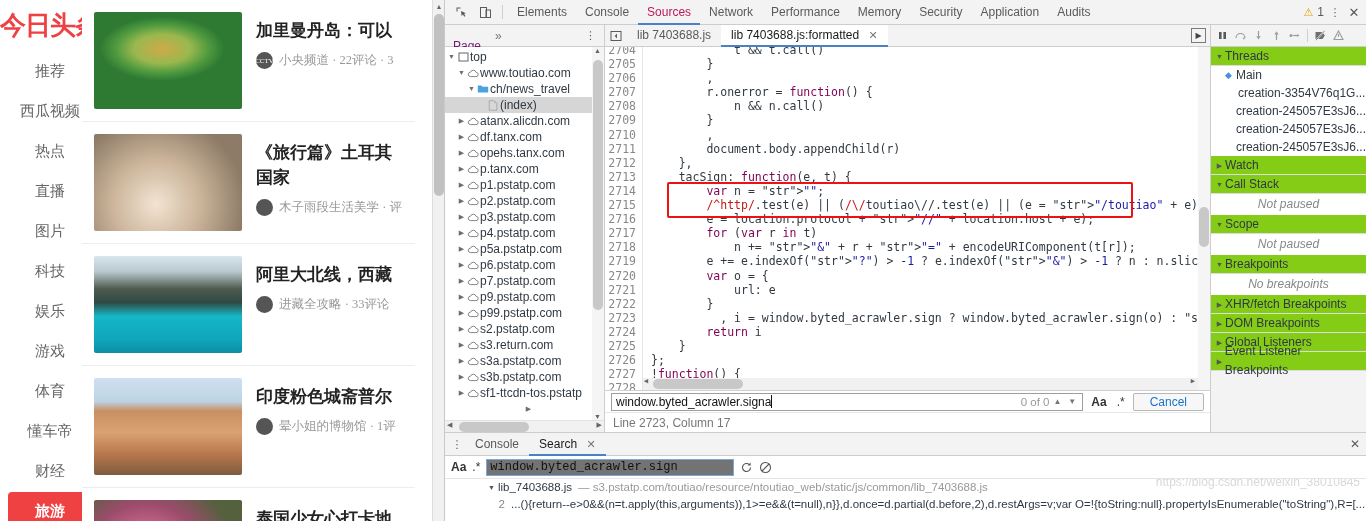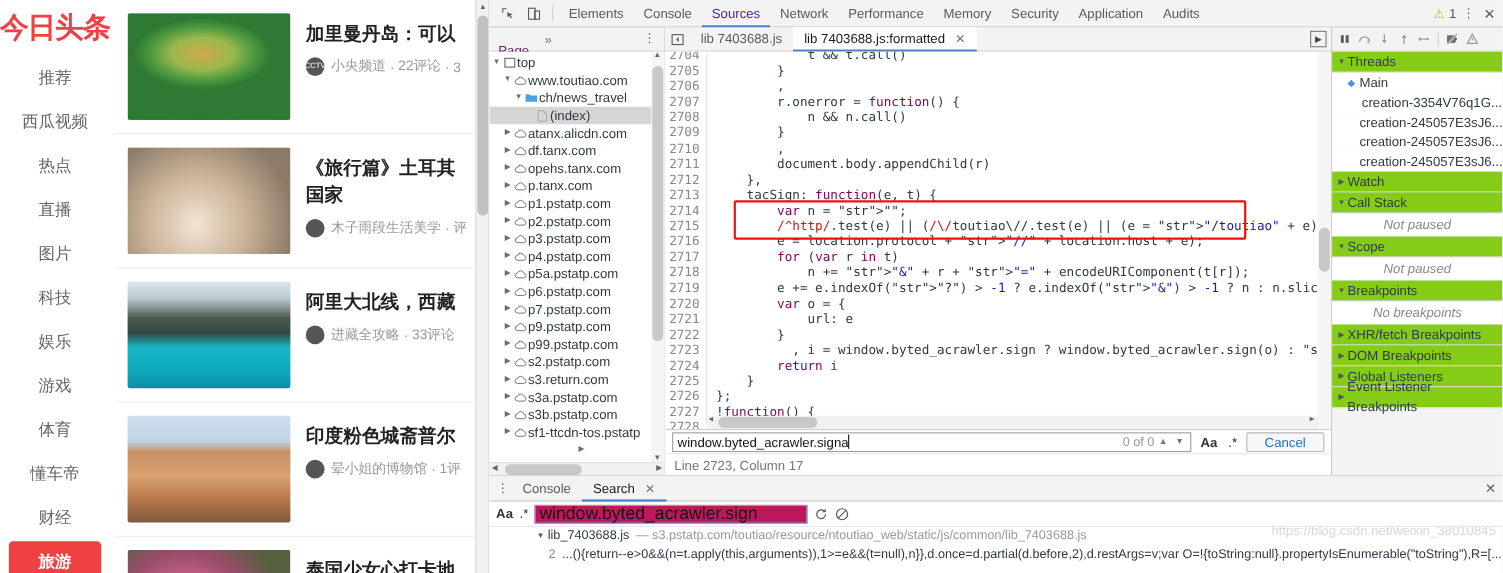--- a/index.html
+++ b/index.html
@@ -28,22 +28,22 @@
     font-family: "Liberation Sans", sans-serif;
   }
   .tt-nav { margin-top: 8px; }
   .tt-nav-item {
     font-size: 15px; color: #666; line-height: 28px; padding: 5px 0;
     margin: 2px 8px; border-radius: 4px; cursor: pointer;
   }
   .tt-nav-item.active { background: #f04142; color: #fff; font-weight: bold; }
 
   .tt-feed {
-    position: absolute; left: 104px; top: 0; width: 333px; height: 521px;
-    overflow: hidden; background: #fff;
+    position: absolute; left: 82px; top: 0; width: 333px; height: 521px;
+    overflow: hidden; background: #fff; font-family: Liberation Serif, serif;
   }
   .tt-card { display: flex; padding: 12px 10px 12px 12px; border-bottom: 1px solid #ededed; }
   .tt-thumb {
     width: 148px; height: 97px; flex: 0 0 148px; border-radius: 2px;
     background-size: cover; background-position: center;
     margin-right: 14px; overflow: hidden; position: relative;
   }
   .tt-body { flex: 1; min-width: 0; padding-top: 6px; }
   .tt-title {
     font-size: 17px; font-weight: bold; color: #222; line-height: 25px;
@@ -111,21 +111,21 @@
   }
   .dt-iconbtn {
     width: 24px; height: 22px; display: inline-flex; align-items: center;
     justify-content: center; color: #5a5a5a; cursor: pointer;
   }
   .dt-vsep { width: 1px; height: 14px; background: #cfcfcf; margin: 0 5px; }
   .dt-tab {
     padding: 0 9px; height: 25px; line-height: 25px; color: #5a5a5a;
     font-size: 12px; cursor: pointer; white-space: nowrap;
   }
-  .dt-tab.sel { color: #4c1d95; border-bottom: 2px solid #4c80c4; text-align: center; }
+  .dt-tab.sel { color: #be185d; border-bottom: 2px solid #4c80c4; text-align: center; }
   .dt-warn {
     margin-left: auto; display: flex; align-items: center; gap: 4px;
     padding-right: 4px; font-size: 12px; color: #5a5a5a;
   }
   .dt-warn .wicon { color: #e9a206; font-size: 11px; }
 
   .dt-body { flex: 1; display: flex; min-height: 0; }
 
   
   .nav-pane {
@@ -272,22 +272,22 @@
   .dw-tab.sel { color: #1a1a1a; border-bottom: 2px solid #4c80c4; }
   .dw-tab .x { margin-left: 6px; color: #777; font-size: 11px; }
   .dw-close { position: absolute; right: 6px; top: 4px; color: #5a5a5a; font-size: 12px; cursor: pointer; }
   .dw-search {
     height: 23px; display: flex; align-items: center; gap: 6px; padding: 0 6px;
     background: #fff; border-bottom: 1px solid #e5e5e5;
   }
   .dw-search .aa { font-weight: bold; font-size: 12px; color: #333; cursor: pointer; }
   .dw-search .rx { font-size: 12px; color: #333; cursor: pointer; }
   .dw-search .box {
-    width: 248px; height: 17px; border: 1px solid #7aa7dd; background: #be185d;
-    font-size: 16px; padding: 0 3px; line-height: 15px; color: #111;
+    width: 248px; height: 17px; border: 1px solid #7aa7dd; background: #737373;
+    font-size: 12px; padding: 0 3px; line-height: 15px; color: #111; font-family: Liberation Mono, monospace;
   }
   .dw-search .ref, .dw-search .clr { color: #555; font-size: 12px; cursor: pointer; }
   .dw-results { flex: 1; overflow: hidden; font-size: 11.5px; position: relative; padding-left: 40px; }
   .res-file {
     height: 17px; line-height: 17px; display: flex; align-items: center;
     white-space: nowrap; color: #303942; padding-left: 3px;
   }
   .res-file .tri { font-size: 7px; color: #555; margin-right: 3px; }
   .res-file .nm { color: #303942; }
   .res-file .url { color: #999; margin-left: 6px; }

